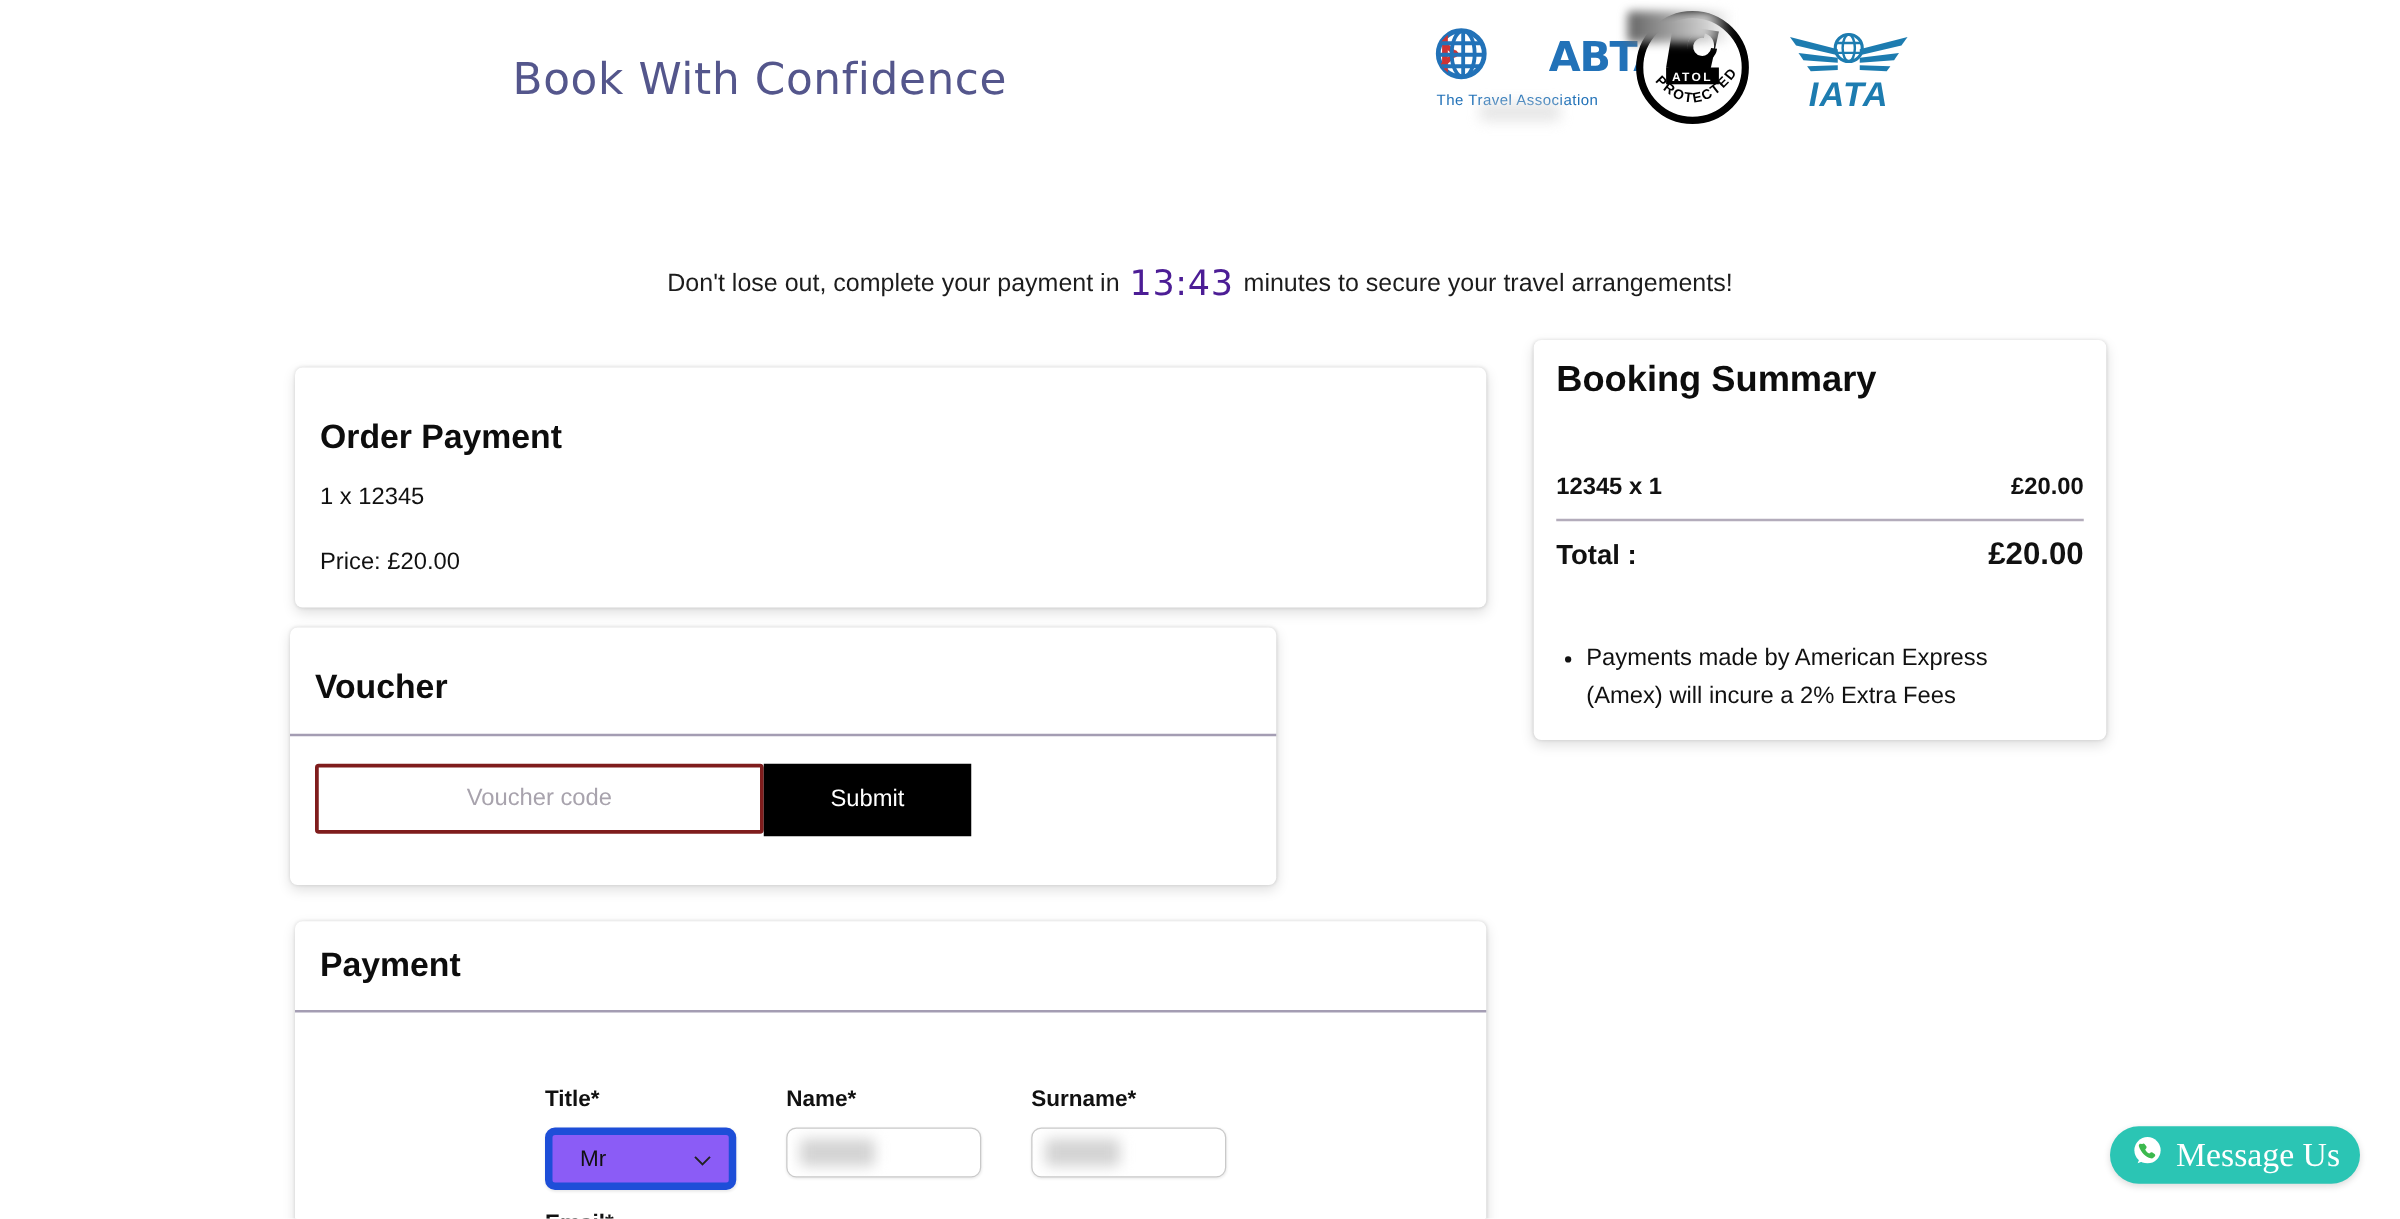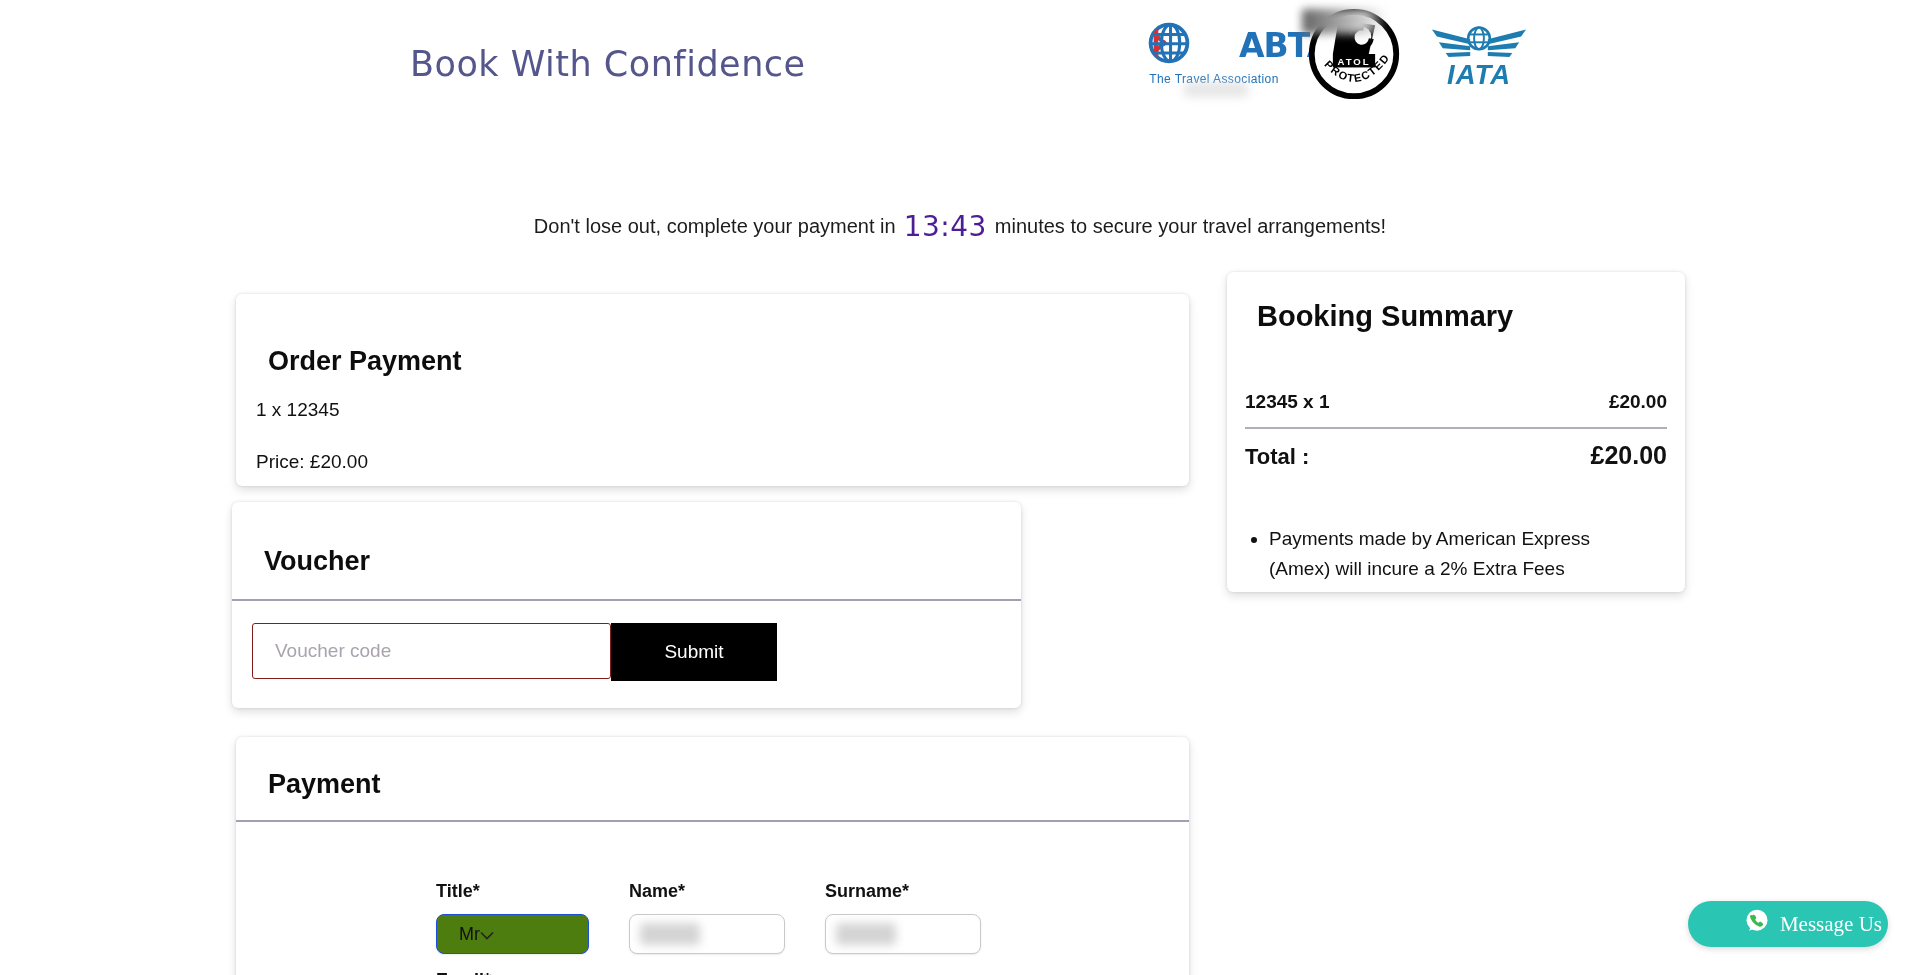--- a/index.html
+++ b/index.html
@@ -24,47 +24,47 @@
 
   
   .countdown{position:absolute;left:0;top:210px;width:100%;margin:0;text-align:center;
              font-size:20px;color:#1c1c1c;}
   .timer{font-family:"DejaVu Sans",sans-serif;font-size:28px;color:#4c1d95;
          margin:0 8px;vertical-align:-3px;letter-spacing:.5px;}
 
   
   .card{position:absolute;background:#fff;border-radius:6px;
         box-shadow:0 0 3px rgba(0,0,0,.12),0 4px 10px rgba(0,0,0,.13);}
-  .card h2{margin:12px;font-size:27px;font-weight:bold;color:#0d0d0d;}
+  .card h2{margin:0;font-size:27px;font-weight:bold;color:#0d0d0d;}
 
   .card-order{left:236px;top:294px;width:953px;height:192px;}
   .card-order h2{padding:40px 20px 0;}
   .order-line{margin:22px 20px 0;font-size:19px;}
   .order-price{margin:30px 20px 0;font-size:19px;}
 
   .card-voucher{left:232px;top:502px;width:789px;height:206px;}
   .card-voucher h2{padding:32px 20px 0;}
   .divider{height:2px;background:#a49db3;border:none;margin:22px 0 0;}
   .voucher-row{display:flex;margin:22px 20px 0;}
-  .voucher-input{width:359px;height:56px;border:1px solid #7f1d1d;border-radius:3px;
+  .voucher-input{width:359px;height:56px;border:3px solid #7f1d1d;border-radius:3px;
                  box-sizing:border-box;padding:0 22px;font-size:19px;outline:none;color:#333;
-                 font-family:"Liberation Sans",sans-serif;}
+                 font-family:"Liberation Sans",sans-serif;text-align:center;}
   .voucher-input::placeholder{color:#a8a3ad;}
   .submit-btn{width:166px;height:58px;margin-left:0;background:#000;color:#fff;border:none;
               font-size:19px;cursor:pointer;font-family:"Liberation Sans",sans-serif;}
 
   .card-payment{left:236px;top:737px;width:953px;height:380px;}
   .card-payment h2{padding:20px 20px 0;}
   .card-payment .divider{margin-top:20px;}
   .pay-form{margin:59px 0 0 200px;display:grid;grid-template-columns:153px 156px 156px;
             column-gap:40px;}
   .field-label{font-size:18px;font-weight:bold;margin-bottom:12px;}
-  .select-box{height:38px;border:1px solid #1d4ed8;border-radius:8px;display:flex;
-              align-items:center;justify-content:flex-start;padding:0 14px 0 22px;
-              font-size:18px;box-shadow:0 1px 2px rgba(0,0,0,.08);cursor:pointer;background:#4d7c0f;}
+  .select-box{height:38px;border:6px solid #1d4ed8;border-radius:8px;display:flex;
+              align-items:center;justify-content:space-between;padding:0 14px 0 22px;
+              font-size:18px;box-shadow:0 1px 2px rgba(0,0,0,.08);cursor:pointer;background:#8b5cf6;}
   .text-field{position:relative;height:38px;border:1px solid #c9c9c9;border-radius:8px;
               box-shadow:0 1px 2px rgba(0,0,0,.08);background:#fff;overflow:hidden;}
   .text-field input{width:100%;height:100%;border:none;outline:none;border-radius:8px;
                     box-sizing:border-box;padding:0 12px;font-size:18px;background:transparent;}
   .redacted-blob{position:absolute;left:10px;top:8px;width:60px;height:22px;background:#d4d4d4;
                  filter:blur(5px);border-radius:4px;pointer-events:none;}
   .email-label{grid-column:1 / span 3;margin-top:16px;margin-bottom:0;}
 
   .card-summary{left:1227px;top:272px;width:458px;height:320px;}
   .card-summary h2{padding:16px 18px 0;font-size:29px;}
@@ -73,21 +73,21 @@
   .sum-divider{height:2px;background:#b3acbb;border:none;margin:14px 18px 0;}
   .total-row{display:flex;justify-content:space-between;align-items:baseline;margin:12px 18px 0;}
   .total-label{font-size:22px;font-weight:bold;}
   .total-value{font-size:25px;font-weight:bold;}
   .sum-note{margin:54px 18px 0;padding-left:24px;}
   .sum-note li{font-size:19px;line-height:1.6;max-width:335px;}
 
   
   .chat-btn{position:absolute;left:1688px;top:901px;width:200px;height:46px;border:none;
             border-radius:23px;background:#2bc5b4;color:#fff;display:flex;align-items:center;
-            justify-content:flex-end;gap:9px;font-family:"Liberation Serif",serif;font-size:21px;
+            justify-content:center;gap:9px;font-family:"Liberation Serif",serif;font-size:27px;
             cursor:pointer;box-shadow:0 2px 6px rgba(0,0,0,.15);}
 
   svg text{font-family:"Liberation Sans",sans-serif;}
 </style>
 </head>
 <body>
 
 <div class="viewport">
 
   <h1 class="page-title">Book With Confidence</h1>

